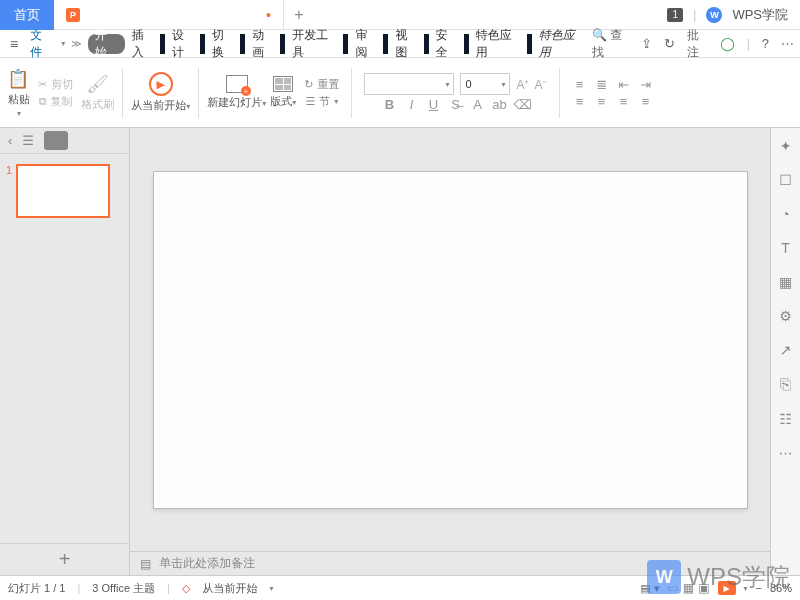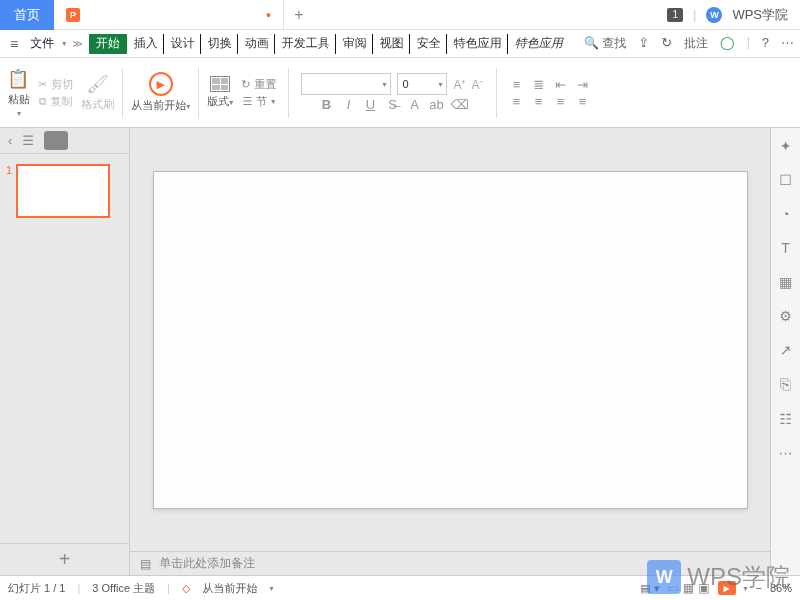--- a/index.html
+++ b/index.html
@@ -13,26 +13,26 @@
 .tab-dirty { color: #fc6c35; margin-left: auto; font-size: 14px; }
 .tab-add { width: 30px; height: 30px; display: flex; align-items: center; justify-content: center; color: #888; font-size: 16px; }
 .title-right { margin-left: auto; display: flex; align-items: center; gap: 10px; padding-right: 12px; }
 .badge-count { background: #555; color: #fff; width: 16px; height: 14px; border-radius: 2px; font-size: 10px; display: flex; align-items: center; justify-content: center; }
 .wps-badge { width: 16px; height: 16px; background: #4a8af4; border-radius: 50%; color: #fff; font-size: 9px; display: flex; align-items: center; justify-content: center; font-weight: bold; }
 .brand-text { color: #555; font-size: 13px; }
 
 
 .menubar { height: 28px; display: flex; align-items: center; padding: 0 6px; border-bottom: 1px solid #e0e0e0; gap: 2px; }
 .menu-burger { font-size: 14px; color: #666; padding: 0 4px; }
-.menu-file { padding: 0 6px; color: #0f172a; }
+.menu-file { padding: 0 6px; color: #0369a1; }
 .menu-chev { color: #888; font-size: 10px; padding: 0 4px; }
-.ribbon-tab { padding: 0 5px; height: 20px; display: flex; align-items: center; color: #333; font-size: 12px; border-right: 1px solid #0f172a; }
-.ribbon-tab.active { background: #15803d; color: #fff; border-radius: 1px; border: none; padding: 0 7px; }
+.ribbon-tab { padding: 0 5px; height: 20px; display: flex; align-items: center; color: #333; font-size: 12px; border-right: 5px solid #0f172a; }
+.ribbon-tab.active { background: #737373; color: #fff; border-radius: 8px; border: none; padding: 0 7px; }
 .ribbon-tab.last { border-right: none; font-style: italic; }
-.menu-right { margin-left: auto; display: flex; gap: 12px; color: #666; }
+.menu-right { margin-left: auto; display: flex; align-items: center; gap: 12px; color: #666; }
 .menu-icon { font-size: 13px; }
 
 
 .ribbon { height: 70px; display: flex; align-items: center; padding: 0 8px; border-bottom: 1px solid #ccc; background: #fff; gap: 4px; }
 .grp { display: flex; flex-direction: column; align-items: center; gap: 2px; padding: 0 4px; }
 .grp-row { display: flex; align-items: center; gap: 6px; }
 .big-btn { display: flex; flex-direction: column; align-items: center; gap: 2px; color: #555; font-size: 11px; }
 .big-icon { width: 22px; height: 22px; display: flex; align-items: center; justify-content: center; font-size: 18px; }
 .paste-icon { color: #fc6c35; }
 .small-row { display: flex; align-items: center; gap: 4px; color: #888; font-size: 11px; }
@@ -142,20 +142,24 @@
     <span class="big-icon">🖌</span>
     <span>格式刷</span>
   </div>
   <div class="sep"></div>
   <div class="big-btn">
     <span class="play-icon">▶</span>
     <span><span>从当前开始</span><span class="dropdown-caret">▾</span></span>
   </div>
   <div class="sep"></div>
   <div class="big-btn">
+    <span class="slide-icon"></span>
+    <span><span>新建幻灯片</span><span class="dropdown-caret">▾</span></span>
+  </div>
+  <div class="big-btn">
     <span class="layout-icon">
         <div></div>
         <div></div>
         <div></div>
         <div></div>
       </span>
     <span><span>版式</span><span class="dropdown-caret">▾</span></span>
   </div>
   <div class="grp">
     <div class="small-row">↻ <span>重置</span></div>

